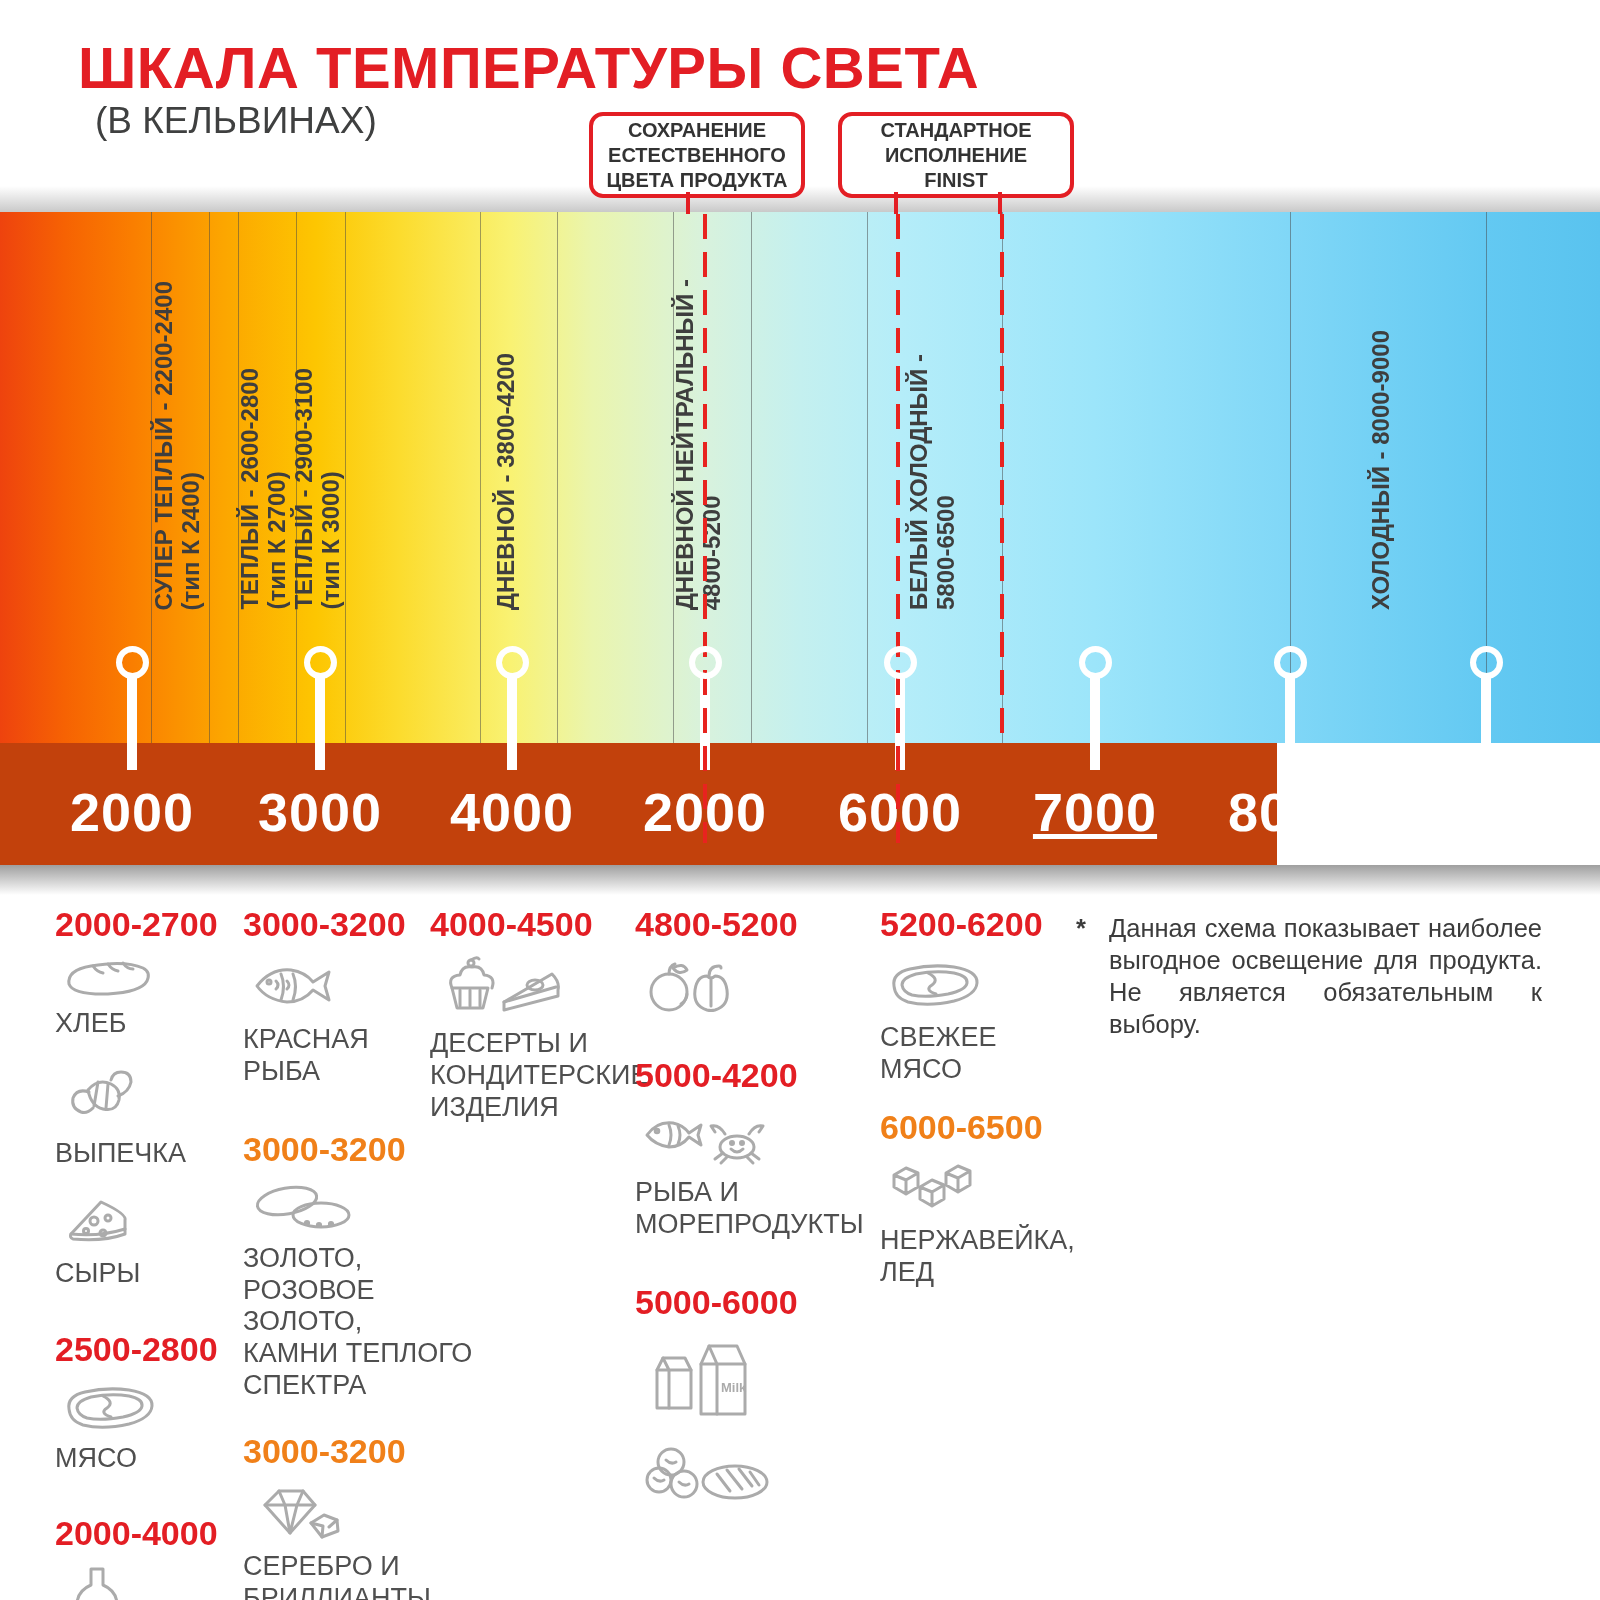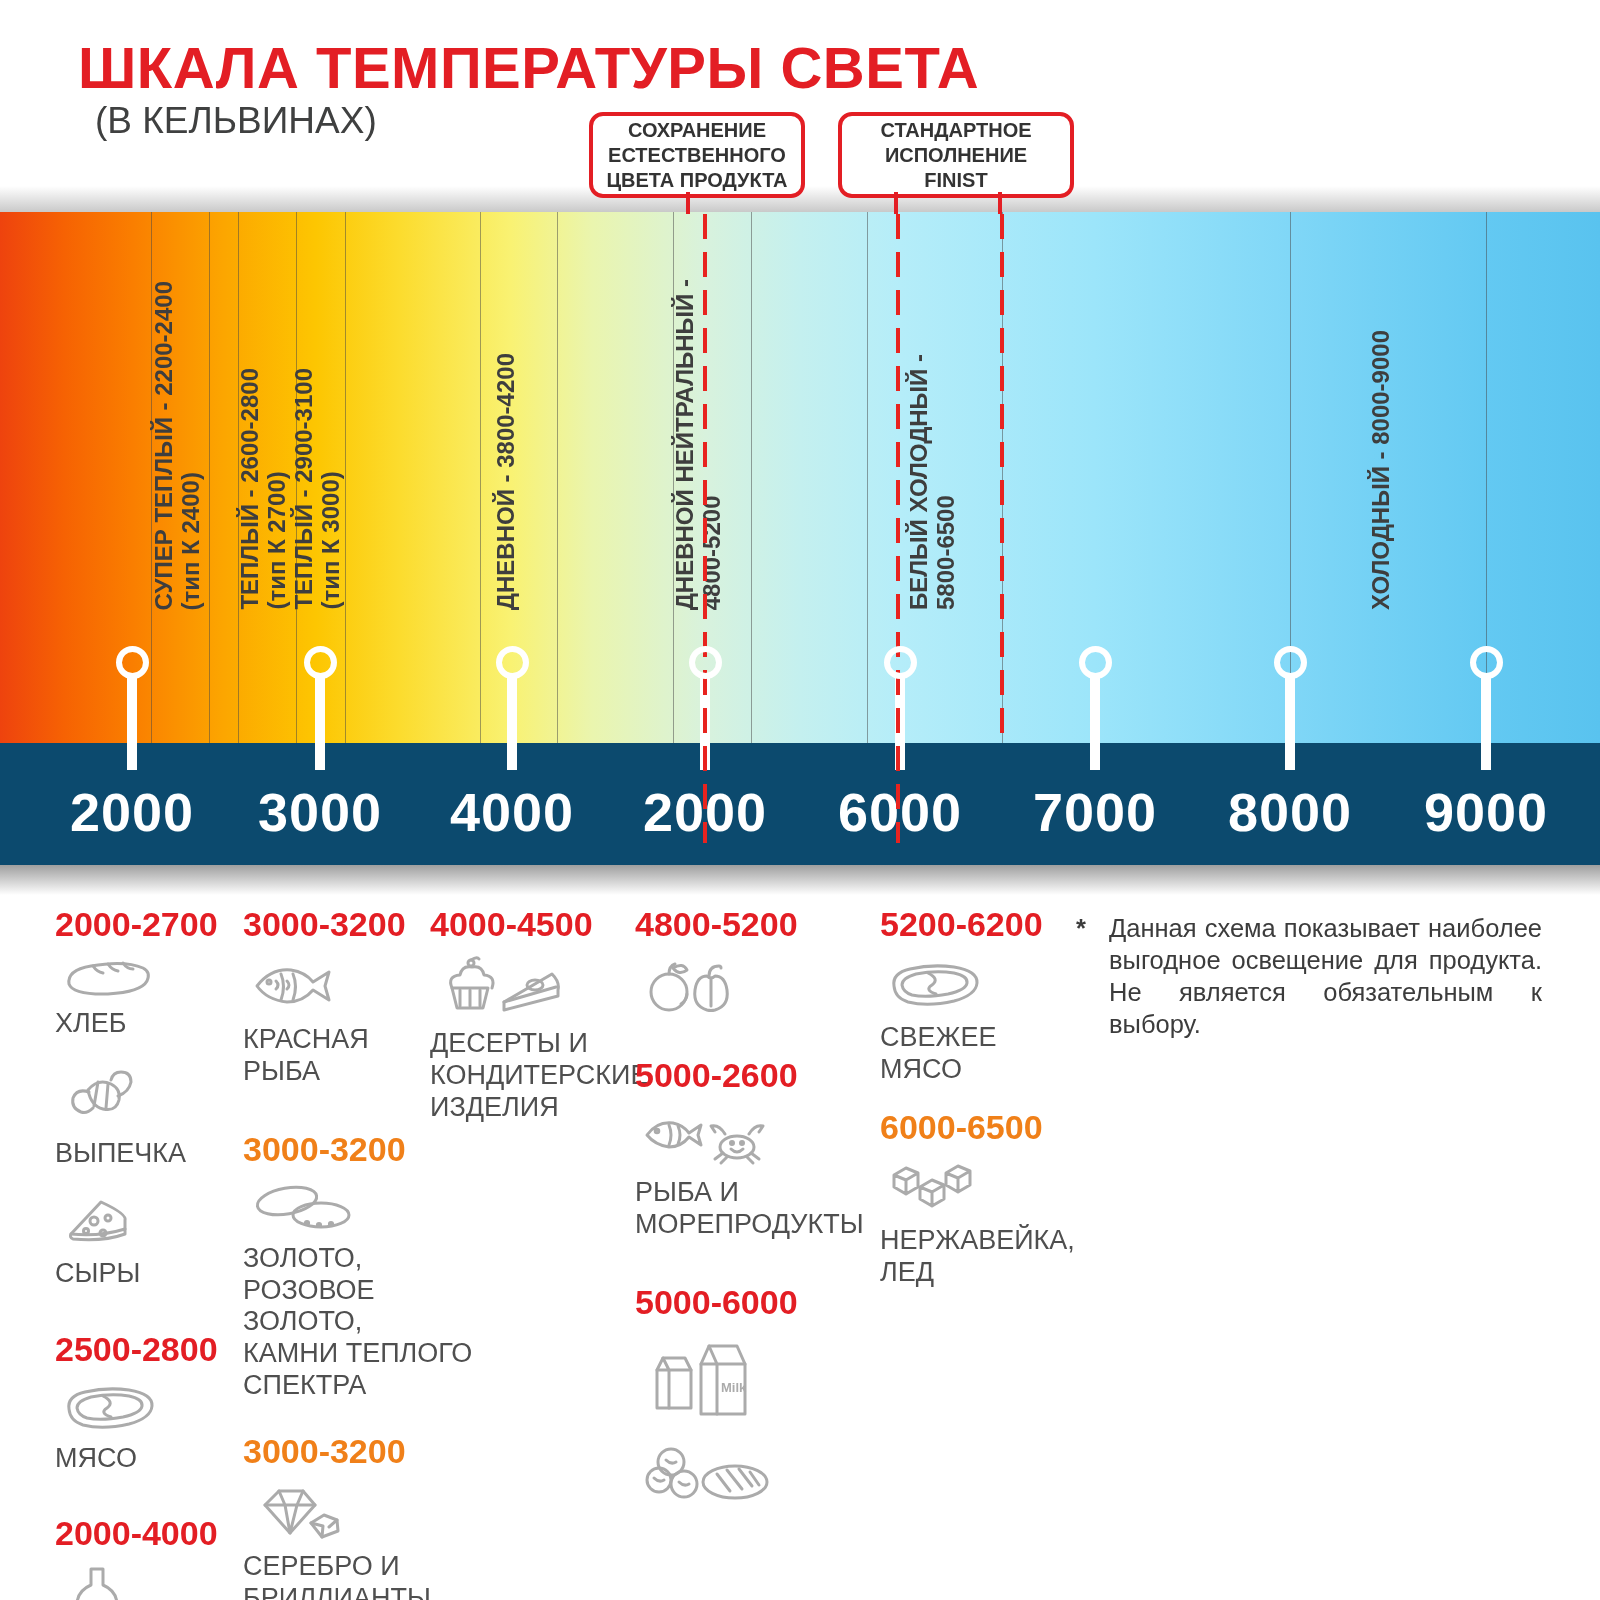--- a/index.html
+++ b/index.html
@@ -33,21 +33,21 @@
   .zone{position:absolute;bottom:133px;writing-mode:vertical-rl;transform:rotate(180deg);
         font-weight:bold;color:#3e3e3e;font-size:24px;line-height:27px;white-space:nowrap;z-index:2;}
 
   .pin-head{position:absolute;width:21px;height:21px;border:6px solid #ffffff;border-radius:50%;
             background:transparent;z-index:5;}
   .pin-stem{position:absolute;width:10px;background:#ffffff;z-index:3;}
   .dash{position:absolute;width:4px;z-index:4;
         background:repeating-linear-gradient(to bottom,#e8231f 0,#e8231f 25px,transparent 25px,transparent 38px);}
 
   
-  .axisbar{position:absolute;left:0;top:743px;width:1600px;height:122px;background:#0c4a6e;z-index:1;}
+  .axisbar{position:absolute;left:0;top:743px;width:1277px;height:122px;background:#c2410c;z-index:1;}
   .tick{position:absolute;top:38px;transform:translateX(-50%);color:#fff;font-size:54px;font-weight:bold;letter-spacing:1px;}
 
   
   .col{position:absolute;top:905px;}
   .range{font-size:34px;font-weight:bold;color:#e31e24;margin:0 0 12px 0;}
   .range.orange{color:#f08019;}
   .group{margin-bottom:40px;}
   .item{margin-bottom:20px;}
   .icon{display:block;margin:4px 0 6px 8px;}
   .icon svg{stroke:#ababab;stroke-width:3;fill:none;stroke-linecap:round;stroke-linejoin:round;}
@@ -144,21 +144,21 @@
   <div class="dash" style="left:703px;top:214px;height:629px;"></div>
   <div class="dash" style="left:896px;top:214px;height:629px;"></div>
   <div class="dash" style="left:1000px;top:214px;height:527px;"></div>
 
   <div class="axisbar">
     <span class="tick" style="left:132px;">2000</span>
     <span class="tick" style="left:320px;">3000</span>
     <span class="tick" style="left:512px;">4000</span>
     <span class="tick" style="left:705px;">2000</span>
     <span class="tick" style="left:900px;">6000</span>
-    <span class="tick" style="left:1095px;">7000</span>
+    <span class="tick" style="left:1095px;text-decoration:underline;">7000</span>
     <span class="tick" style="left:1290px;">8000</span>
     <span class="tick" style="left:1486px;">9000</span>
   </div>
   <div class="shade-bottom"></div>
 
   <div class="col" style="left:55px;width:190px;">
     <div class="group">
       <div class="range">2000-2700</div>
       <div class="item">
         <span class="icon">
@@ -306,21 +306,21 @@
               <path d="M30 12 q10 -6 14 2 q-8 6 -14 -2 z"></path>
               <path d="M38 48 q6 -4 6 -10"></path>
               <path d="M64 20 q-10 0 -12 14 q-2 16 12 20 q4 1 8 0 q14 -4 12 -20 q-2 -14 -12 -14 q-4 4 -8 0 z"></path>
               <path d="M68 22 v28"></path>
               <path d="M66 20 q0 -10 10 -10 q2 0 2 2"></path>
             </svg>
         </span>
       </div>
     </div>
     <div class="group" style="margin-bottom:42px;">
-      <div class="range">5000-2600</div>
+      <div class="range">5000-4200</div>
       <div class="item">
         <span class="icon">
           <svg width="126" height="60" viewBox="0 0 126 60">
               <path d="M4 28 Q14 14 30 16 Q40 18 46 26 L58 18 L55 28 L58 38 L46 30 Q38 40 26 40 Q12 38 4 28 Z"></path>
               <circle cx="14" cy="24" r="1.8"></circle>
               <path d="M26 18 q4 10 0 20 M35 19 q4 9 0 18"></path>
               <ellipse cx="94" cy="40" rx="17" ry="11"></ellipse>
               <path d="M82 27 q-6 -10 -14 -8 l4 6"></path>
               <path d="M106 27 q6 -10 14 -8 l-4 6"></path>
               <path d="M80 46 l-8 6 M108 46 l8 6 M84 50 l-6 6 M104 50 l6 6"></path>

